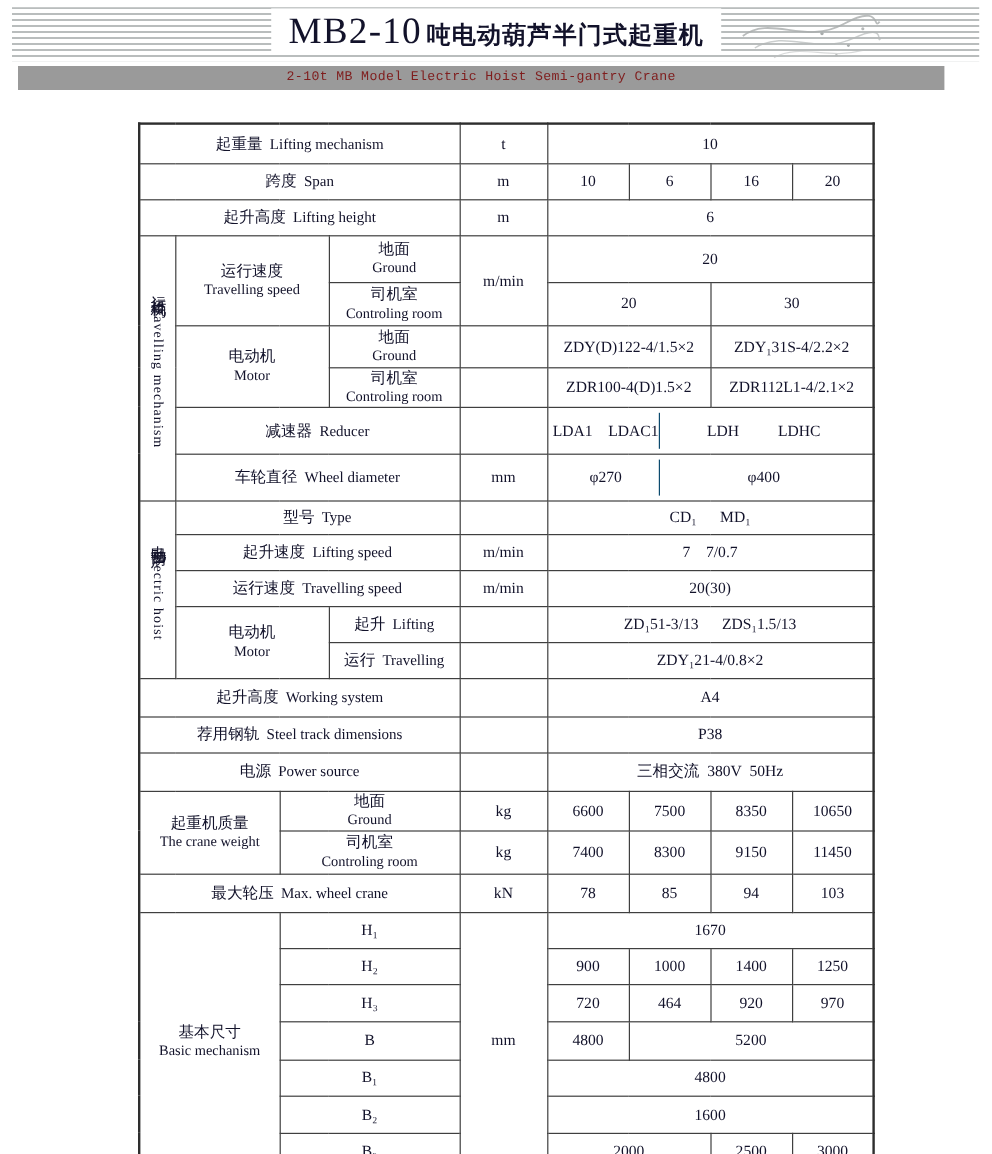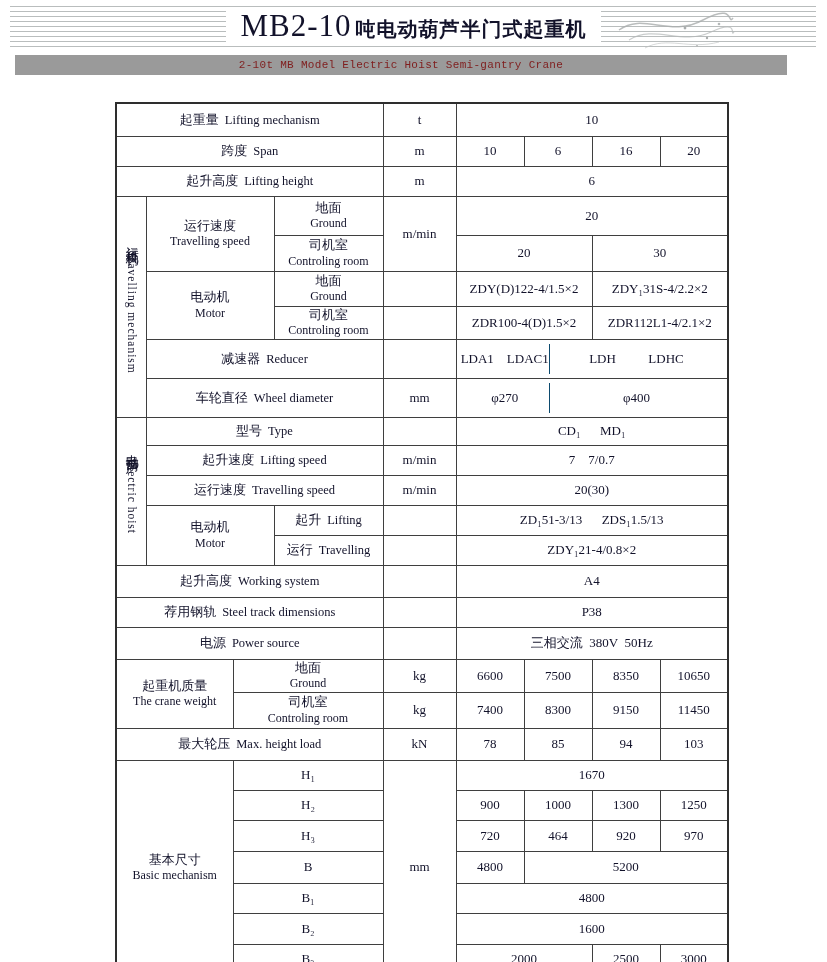--- a/index.html
+++ b/index.html
@@ -248,21 +248,21 @@
       <div class="enl">Controling room</div>
     </td>
     <td class="unit">kg</td>
     <td class="val">7400</td>
     <td class="val">8300</td>
     <td class="val">9150</td>
     <td class="val">11450</td>
   </tr>
 
   <tr style="height:32px">
-    <td colspan="4" class="lbl"><span class="cn">最大轮压</span><span class="en">Max. height load</span></td>
+    <td colspan="4" class="lbl"><span class="cn">最大轮压</span><span class="en">Max. wheel crane</span></td>
     <td class="unit">kN</td>
     <td class="val">78</td>
     <td class="val">85</td>
     <td class="val">94</td>
     <td class="val">103</td>
   </tr>
 
   <tr style="height:30px">
     <td colspan="2" rowspan="7" class="two">
       <div class="cnl">基本尺寸</div>
@@ -270,21 +270,21 @@
     </td>
     <td colspan="2">H₁</td>
     <td rowspan="7" class="unit">mm</td>
     <td colspan="4" class="val">1670</td>
   </tr>
 
   <tr style="height:30px">
     <td colspan="2">H₂</td>
     <td class="val">900</td>
     <td class="val">1000</td>
-    <td class="val">1300</td>
+    <td class="val">1400</td>
     <td class="val">1250</td>
   </tr>
 
   <tr style="height:31px">
     <td colspan="2">H₃</td>
     <td class="val">720</td>
     <td class="val">464</td>
     <td class="val">920</td>
     <td class="val">970</td>
   </tr>

